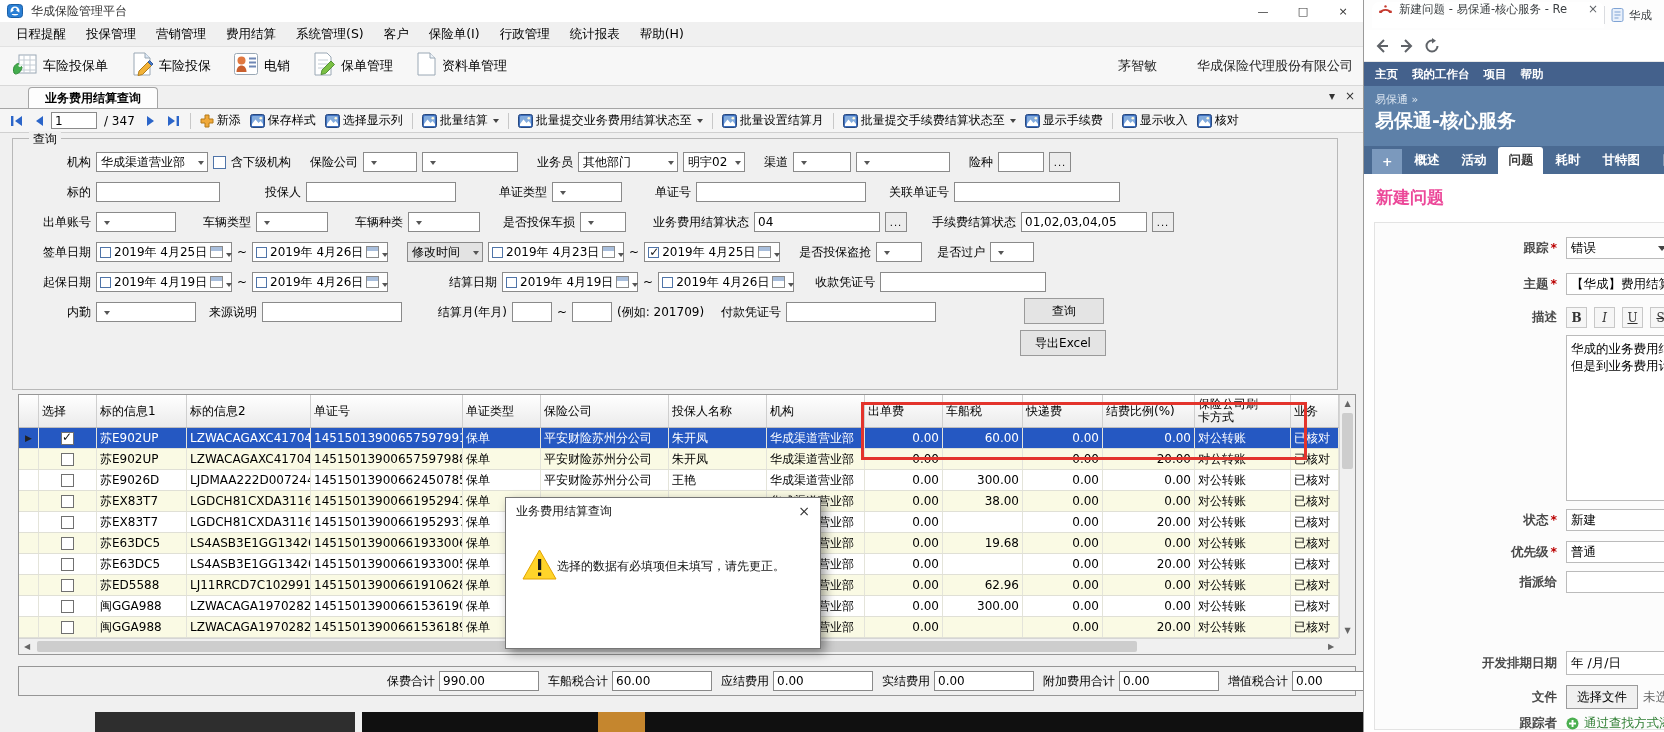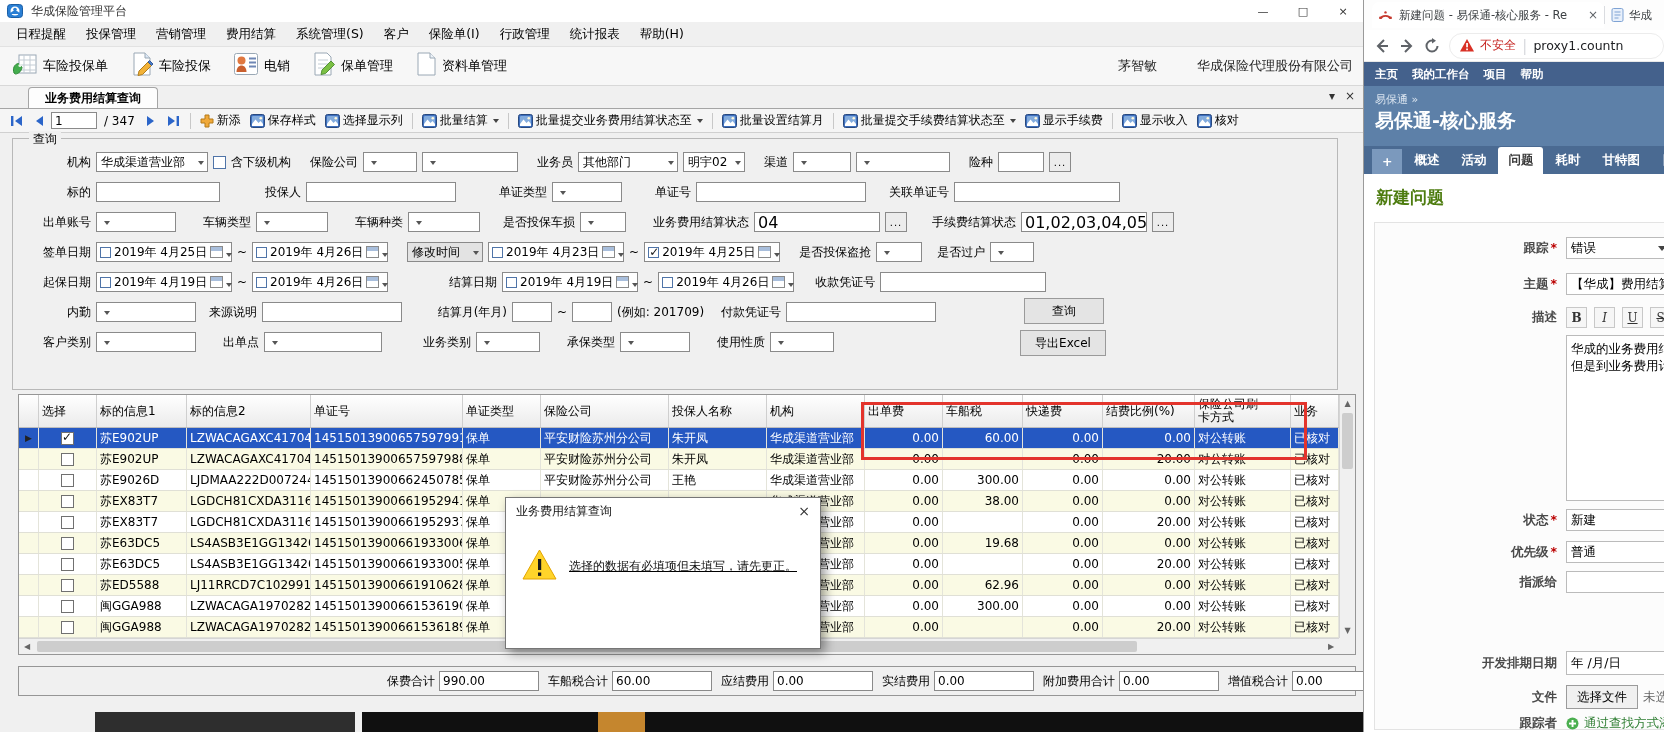--- a/index.html
+++ b/index.html
@@ -30,21 +30,21 @@
 .nav-btn{display:inline-flex;align-items:center;padding:1px 4px;}
 .nav-input{width:46px;height:17px;border:1px solid #8a8a8a;font-size:12px;padding:0 3px;font-family:inherit;}
 .nav-total{padding:0 4px;}
 
 
 .querybox{position:absolute;left:12px;top:138px;width:1326px;height:252px;border:1px solid #b8b8b8;}
 .qb-label{position:absolute;left:16px;top:-8px;background:#f0f0f0;padding:0 4px;font-size:12px;}
 .q-row{position:absolute;left:14px;right:8px;height:22px;display:flex;align-items:center;gap:5px;white-space:nowrap;}
 .lbl{font-size:12px;white-space:nowrap;}
 .r{text-align:right;display:inline-block;flex:none;}
-.inp{background:#fff;border:1px solid #8a8a8a;height:20px;padding:0 3px;font-size:16px;display:inline-flex;align-items:center;flex:none;overflow:hidden;}
+.inp{background:#fff;border:1px solid #8a8a8a;height:20px;padding:0 3px;font-size:12px;display:inline-flex;align-items:center;flex:none;overflow:hidden;}
 .sel{background:#fff;border:1px solid #8a8a8a;height:20px;padding:0 1px 0 4px;font-size:12px;display:inline-flex;align-items:center;justify-content:space-between;flex:none;overflow:hidden;}
 .sel::after{content:"";width:0;height:0;border:3.5px solid transparent;border-top:4.5px solid #555;margin:4px 2px 0 3px;flex:none;}
 .gray{background:#e3e3e3;}
 .cbx{width:13px;height:13px;border:1px solid #4f74a8;background:#fff;flex:none;position:relative;display:inline-block;}
 .cbx.on::after{content:"✓";position:absolute;left:0;top:-3px;font-size:12px;font-weight:bold;color:#111;}
 .datefield{background:#fff;border:1px solid #8a8a8a;height:20px;display:inline-flex;align-items:center;gap:3px;padding:0 2px 0 3px;font-size:12px;flex:none;}
 .datefield .cbx{width:11px;height:11px;}
 .cal{width:13px;height:12px;border:1px solid #8a8a8a;background:linear-gradient(#a8bedc 0 4px,#fff 4px);margin-left:auto;flex:none;}
 .datefield::after{content:"";width:0;height:0;border:3.5px solid transparent;border-top:4.5px solid #555;margin-top:8px;flex:none;}
 .dots{width:22px;height:20px;border:1px solid #8a8a8a;background:#ececec;display:inline-flex;align-items:center;justify-content:center;font-size:10px;letter-spacing:1px;flex:none;}
@@ -84,49 +84,49 @@
 .sum-v{width:100px;height:20px;background:#fff;border:1px solid #8a8a8a;font-size:12px;display:flex;align-items:center;padding:0 3px;}
 
 
 #strip{position:absolute;left:0;top:712px;width:1363px;height:20px;background:#f0f0f0;}
 .seg{position:absolute;top:0;height:20px;}
 
 
 #dialog{position:absolute;left:505px;top:497px;width:316px;height:152px;background:#fff;border:1px solid #767676;box-shadow:4px 4px 10px rgba(0,0,0,.4);z-index:100;}
 .d-title{height:26px;display:flex;align-items:center;padding-left:10px;font-size:12px;color:#111;}
 .d-x{position:absolute;right:5px;top:3px;width:22px;height:20px;display:flex;align-items:center;justify-content:center;font-size:14px;color:#333;}
-.d-body{position:absolute;left:0;top:26px;right:0;bottom:40px;display:flex;align-items:center;gap:12px;padding-left:16px;text-decoration:underline;}
+.d-body{position:absolute;left:0;top:26px;right:0;bottom:40px;display:flex;align-items:center;padding-left:16px;}
 .d-msg{font-size:12px;color:#111;}
 .d-footer{position:absolute;left:0;bottom:0;right:0;height:40px;background:#f0f0f0;border-top:1px solid #e3e3e3;}
 .d-ok{position:absolute;right:28px;top:8px;width:80px;height:25px;background:#e1e1e1;border:2px solid #1774d1;font-size:12px;font-family:inherit;}
 
 
 #browser{position:absolute;left:1363px;top:0;width:301px;height:732px;background:#fff;border-left:1px solid #9a9a9a;overflow:hidden;}
 .b-tabbar{position:absolute;left:0;top:0;right:0;height:30px;background:#fdfdfd;display:flex;align-items:center;padding-left:8px;}
-.b-tab{display:flex;align-items:center;gap:6px;width:232px;height:26px;padding:0 6px;background:#fff;border-radius:7px 7px 0 0;}
+.b-tab{display:flex;align-items:flex-start;gap:6px;width:232px;height:26px;padding:0 6px;background:#fff;border-radius:7px 7px 0 0;}
 .b-tab-title{font-size:11.5px;color:#3c4043;white-space:nowrap;overflow:hidden;max-width:175px;}
 .b-tab-x{margin-left:auto;color:#5f6368;font-size:12px;}
 .b-tab2{display:flex;align-items:center;gap:5px;padding:0 6px;border-left:1px solid #dadce0;height:18px;font-size:11.5px;color:#3c4043;}
 .b-addr{position:absolute;left:0;top:30px;right:0;height:32px;background:#fff;display:flex;align-items:center;gap:9px;padding-left:10px;border-bottom:1px solid #e8e8e8;}
 .b-nav{display:inline-flex;color:#5f6368;}
 .b-pill{display:flex;align-items:center;gap:6px;background:#fff;border:1px solid #ececec;border-radius:14px;height:26px;padding:0 10px;flex:1;overflow:hidden;}
 .b-warn-txt{color:#c5221f;font-size:12px;white-space:nowrap;}
 .b-pill-sep{color:#dadce0;}
 .b-url{color:#202124;font-size:12.5px;white-space:nowrap;}
 .b-topmenu{position:absolute;left:0;top:62px;right:0;height:24px;background:#44618c;display:flex;align-items:center;gap:14px;padding-left:11px;}
 .b-topmenu span{color:#fff;font-weight:bold;font-size:11.5px;white-space:nowrap;}
 .b-header{position:absolute;left:0;top:86px;right:0;height:60px;background:#5d80a8;}
 .b-crumb{position:absolute;left:11px;top:6px;color:#dbe5f0;font-size:11px;}
 .b-site{position:absolute;left:11px;top:22px;color:#fff;font-size:19px;font-weight:bold;white-space:nowrap;}
 .b-tabs{position:absolute;left:0;top:146px;right:0;height:28px;background:#4a6a92;display:flex;align-items:flex-end;padding-left:8px;gap:2px;}
 .pt{font-size:12.5px;font-weight:600;color:#fff;padding:5px 10px;white-space:nowrap;}
 .pt.hl{background:#7b99bd;}
 .pt.active{background:#fff;color:#3a3a3a;border-radius:3px 3px 0 0;}
 .b-content{position:absolute;left:0;top:174px;right:0;bottom:0;background:#fff;}
-.b-h2{position:absolute;left:12px;top:12px;font-size:17px;font-weight:bold;color:#4d7c0f;white-space:nowrap;}
+.b-h2{position:absolute;left:12px;top:12px;font-size:17px;font-weight:bold;color:#ec4899;white-space:nowrap;}
 .b-form{position:absolute;left:10px;top:48px;width:430px;height:508px;background:#fcfcfc;border:1px solid #e3e3e3;}
 .f-row{position:absolute;left:0;display:flex;align-items:center;}
 .f-lbl{width:182px;text-align:right;font-weight:bold;font-size:12.5px;color:#4a4a4a;white-space:nowrap;flex:none;}
 .req{color:#bb0000;margin-left:2px;}
 .f-field{margin-left:9px;display:flex;align-items:center;gap:5px;}
 .b-sel{background:#fff;border:1px solid #bbb;height:22px;display:inline-flex;align-items:center;justify-content:space-between;font-size:12.5px;padding:0 4px;flex:none;}
 .b-sel::after{content:"";width:0;height:0;border:4px solid transparent;border-top:5px solid #444;margin:5px 0 0 4px;}
 .b-inp{background:#fff;border:1px solid #bbb;height:22px;display:inline-flex;align-items:center;font-size:12.5px;padding:0 4px;flex:none;overflow:hidden;white-space:nowrap;}
 .jsbtn{width:21px;height:21px;border:1px solid #c8c8c8;background:#f6f6f6;display:inline-flex;align-items:center;justify-content:center;font-size:12px;color:#333;margin-right:2px;font-family:"DejaVu Serif","Liberation Serif",serif;}
 .jsbtn.b{font-weight:bold;} .jsbtn.i{font-style:italic;} .jsbtn.u{text-decoration:underline;} .jsbtn.s{text-decoration:line-through;}
@@ -503,32 +503,20 @@
         <span class="inp" style="width:140px"></span>
         <span class="lbl r" style="width:86px;margin-left:14px">结算月(年月)</span>
         <span class="inp" style="width:40px"></span>
         <span class="lbl">~</span>
         <span class="inp" style="width:40px"></span>
         <span class="lbl">(例如: 201709)</span>
         <span class="lbl r" style="width:72px">付款凭证号</span>
         <span class="inp" style="width:150px"></span>
       </div>
 
-      <div class="q-row" style="top:192px">
-        <span class="lbl r" style="width:64px">客户类别</span>
-        <span class="sel" style="width:100px"></span>
-        <span class="lbl r" style="width:58px">出单点</span>
-        <span class="sel" style="width:118px"></span>
-        <span class="lbl r" style="width:70px;margin-left:14px">业务类别</span>
-        <span class="sel" style="width:64px"></span>
-        <span class="lbl r" style="width:70px">承保类型</span>
-        <span class="sel" style="width:70px"></span>
-        <span class="lbl r" style="width:70px">使用性质</span>
-        <span class="sel" style="width:64px"></span>
-      </div>
 
     </div>
 
     <button class="btn" style="left:1024px;top:298px;width:80px;height:26px">查询</button>
     <button class="btn" style="left:1020px;top:330px;width:86px;height:26px">导出Excel</button>
 
     <div id="grid">
       <div class="g-hdr" id="g-hdr">
           <div class="g-hc" style="width: 20px;">
             <span></span>
@@ -872,32 +860,20 @@
             <path d="M6 2 L12 8 L6 14" stroke="#5f6368" stroke-width="2" fill="none"></path>
             <path d="M2 8 H12" stroke="#5f6368" stroke-width="2"></path>
           </svg>
         </span>
       <span class="b-nav">
           <svg width="16" height="16" viewBox="0 0 16 16">
             <path d="M13.5 8 A5.5 5.5 0 1 1 8 2.5" stroke="#5f6368" stroke-width="2" fill="none"></path>
             <path d="M8 0 L12 2.8 L8 5.6Z" fill="#5f6368"></path>
           </svg>
         </span>
-      <span class="b-pill">
-        <span style="display:inline-flex">
-          <svg width="14" height="13" viewBox="0 0 14 13">
-              <path d="M7 0 L14 12.5 H0Z" fill="#d93025"></path>
-              <rect x="6.2" y="4" width="1.7" height="4.3" fill="#fff"></rect>
-              <rect x="6.2" y="9.5" width="1.7" height="1.7" fill="#fff"></rect>
-            </svg>
-        </span>
-        <span class="b-warn-txt">不安全</span>
-        <span class="b-pill-sep">|</span>
-        <span class="b-url">proxy1.countn</span>
-      </span>
     </div>
     <div class="b-topmenu" id="b-topmenu">
         <span>主页</span>
         <span>我的工作台</span>
         <span>项目</span>
         <span>帮助</span>
       </div>
     <div class="b-header">
       <div class="b-crumb">易保通 »</div>
       <div class="b-site">易保通-核心服务</div>

